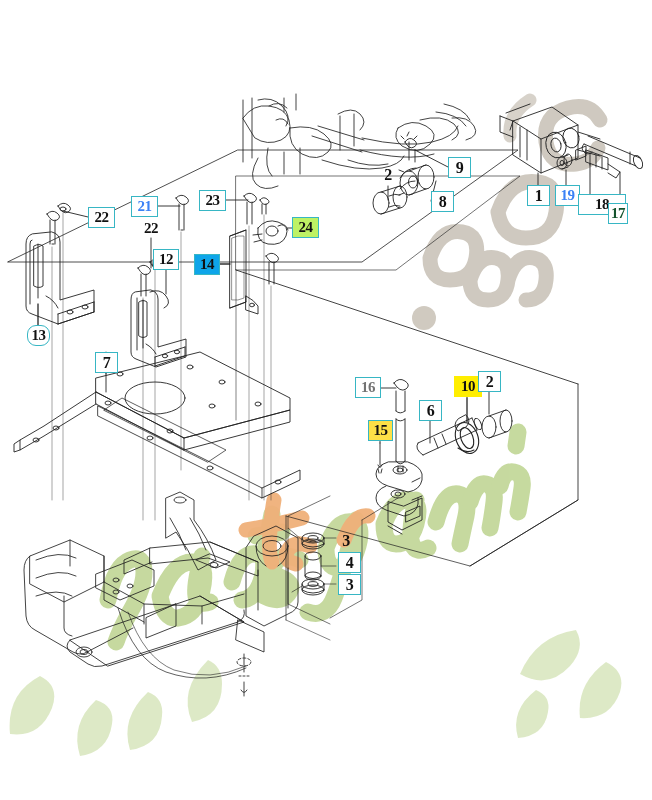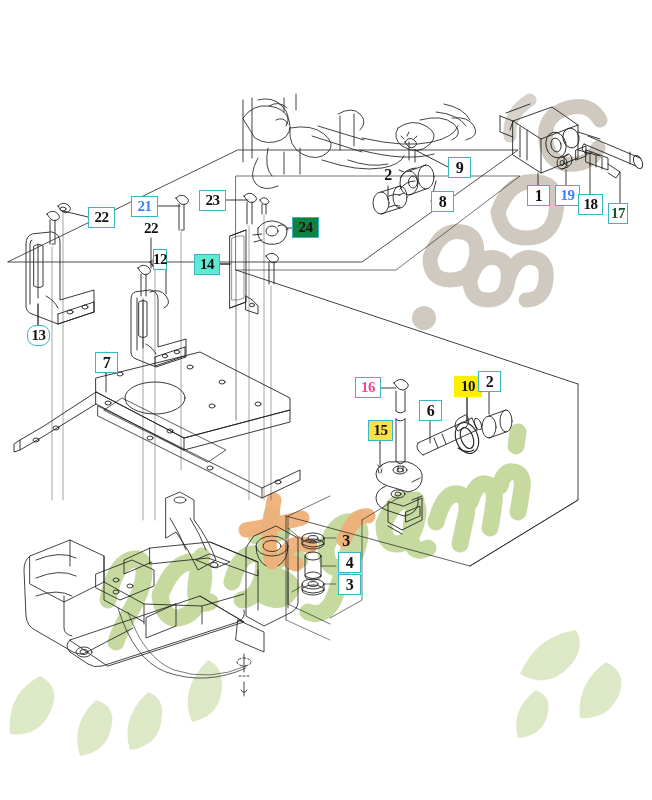--- a/index.html
+++ b/index.html
@@ -444,34 +444,34 @@
 
         <path d="M380 441 L380 443"></path>
       </g>
     </g>
   </svg>
 
   <div id="callout-layer">
       <div class="callout" style="left: 448px; top: 157px; width: 23px; height: 21px; font-size: 16px; border-color: rgb(55, 182, 196); background: rgb(255, 255, 255); color: rgb(17, 17, 17);">9</div>
       <div class="callout" style="left: 527px; top: 185px; width: 23px; height: 21px; font-size: 16px; border-color: rgb(55, 182, 196); background: rgb(255, 255, 255); color: rgb(17, 17, 17);">1</div>
       <div class="callout" style="left: 555px; top: 185px; width: 25px; height: 21px; font-size: 15px; border-color: rgb(55, 182, 196); background: rgb(255, 255, 255); color: #3b82f6;">19</div>
-      <div class="callout" style="left: 578px; top: 194px; width: 25px; height: 21px; font-size: 15px; border-color: rgb(55, 182, 196); background: rgb(255, 255, 255); color: rgb(17, 17, 17);">18</div>
+      <div class="callout" style="left: 578px; top: 194px; width: 48px; height: 21px; font-size: 15px; border-color: rgb(55, 182, 196); background: rgb(255, 255, 255); color: rgb(17, 17, 17);">18</div>
       <div class="callout" style="left: 608px; top: 203px; width: 20px; height: 21px; font-size: 15px; border-color: rgb(55, 182, 196); background: rgb(255, 255, 255); color: #14532d;">17</div>
       <div class="callout plain" style="left: 381px; top: 165px; width: 14px; height: 19px; font-size: 16px; color: rgb(17, 17, 17);">2</div>
       <div class="callout" style="left: 431px; top: 191px; width: 23px; height: 21px; font-size: 16px; border-color: rgb(55, 182, 196); background: rgb(255, 255, 255); color: rgb(17, 17, 17);">8</div>
       <div class="callout" style="left: 88px; top: 207px; width: 27px; height: 21px; font-size: 15px; border-color: rgb(55, 182, 196); background: rgb(255, 255, 255); color: rgb(17, 17, 17);">22</div>
       <div class="callout" style="left: 131px; top: 196px; width: 27px; height: 21px; font-size: 15px; border-color: rgb(55, 182, 196); background: rgb(255, 255, 255); color: #3b82f6;">21</div>
       <div class="callout" style="left: 199px; top: 190px; width: 27px; height: 21px; font-size: 15px; border-color: rgb(55, 182, 196); background: rgb(255, 255, 255); color: rgb(17, 17, 17);">23</div>
-      <div class="callout" style="left: 292px; top: 217px; width: 27px; height: 21px; font-size: 15px; border-color: rgb(55, 182, 196); background: #15803d; color: rgb(17, 17, 17);">24</div>
+      <div class="callout" style="left: 292px; top: 217px; width: 27px; height: 21px; font-size: 15px; border-color: rgb(55, 182, 196); background: #bef264; color: rgb(17, 17, 17);">24</div>
       <div class="callout plain" style="left: 141px; top: 219px; width: 20px; height: 19px; font-size: 15px; color: rgb(17, 17, 17);">22</div>
-      <div class="callout" style="left: 153px; top: 249px; width: 14px; height: 21px; font-size: 15px; border-color: rgb(55, 182, 196); background: rgb(255, 255, 255); color: rgb(17, 17, 17);">12</div>
-      <div class="callout" style="left: 194px; top: 254px; width: 26px; height: 21px; font-size: 15px; border-color: rgb(55, 182, 196); background: #5eead4; color: rgb(17, 17, 17);">14</div>
+      <div class="callout" style="left: 153px; top: 249px; width: 26px; height: 21px; font-size: 15px; border-color: rgb(55, 182, 196); background: rgb(255, 255, 255); color: rgb(17, 17, 17);">12</div>
+      <div class="callout" style="left: 194px; top: 254px; width: 26px; height: 21px; font-size: 15px; border-color: rgb(55, 182, 196); background: #0ea5e9; color: rgb(17, 17, 17);">14</div>
       <div class="callout" style="left: 27px; top: 325px; width: 23px; height: 21px; font-size: 15px; border-color: rgb(55, 182, 196); background: rgb(255, 255, 255); color: rgb(17, 17, 17); border-radius: 9px;">13</div>
       <div class="callout" style="left: 95px; top: 352px; width: 23px; height: 21px; font-size: 16px; border-color: rgb(55, 182, 196); background: rgb(255, 255, 255); color: rgb(17, 17, 17);">7</div>
-      <div class="callout" style="left: 355px; top: 377px; width: 26px; height: 21px; font-size: 15px; border-color: rgb(55, 182, 196); background: rgb(255, 255, 255); color: #ec4899;">16</div>
+      <div class="callout" style="left: 355px; top: 377px; width: 26px; height: 21px; font-size: 15px; border-color: rgb(55, 182, 196); background: rgb(255, 255, 255); color: #737373;">16</div>
       <div class="callout hl" style="left: 454px; top: 376px; width: 28px; height: 21px; font-size: 15px; background: rgb(255, 238, 0); color: rgb(17, 17, 17);">10</div>
       <div class="callout" style="left: 478px; top: 371px; width: 23px; height: 21px; font-size: 16px; border-color: rgb(55, 182, 196); background: rgb(255, 255, 255); color: rgb(17, 17, 17);">2</div>
       <div class="callout" style="left: 419px; top: 400px; width: 23px; height: 21px; font-size: 16px; border-color: rgb(55, 182, 196); background: rgb(255, 255, 255); color: rgb(17, 17, 17);">6</div>
       <div class="callout" style="left: 368px; top: 420px; width: 25px; height: 21px; font-size: 15px; border-color: rgb(55, 182, 196); background: #fde047; color: rgb(17, 17, 17);">15</div>
       <div class="callout plain" style="left: 339px; top: 531px; width: 14px; height: 19px; font-size: 16px; color: rgb(17, 17, 17);">3</div>
       <div class="callout" style="left: 338px; top: 552px; width: 23px; height: 21px; font-size: 16px; border-color: rgb(55, 182, 196); background: rgb(255, 255, 255); color: rgb(17, 17, 17);">4</div>
       <div class="callout" style="left: 338px; top: 574px; width: 23px; height: 21px; font-size: 16px; border-color: rgb(55, 182, 196); background: rgb(255, 255, 255); color: rgb(17, 17, 17);">3</div>
     </div>
 
 </div>

